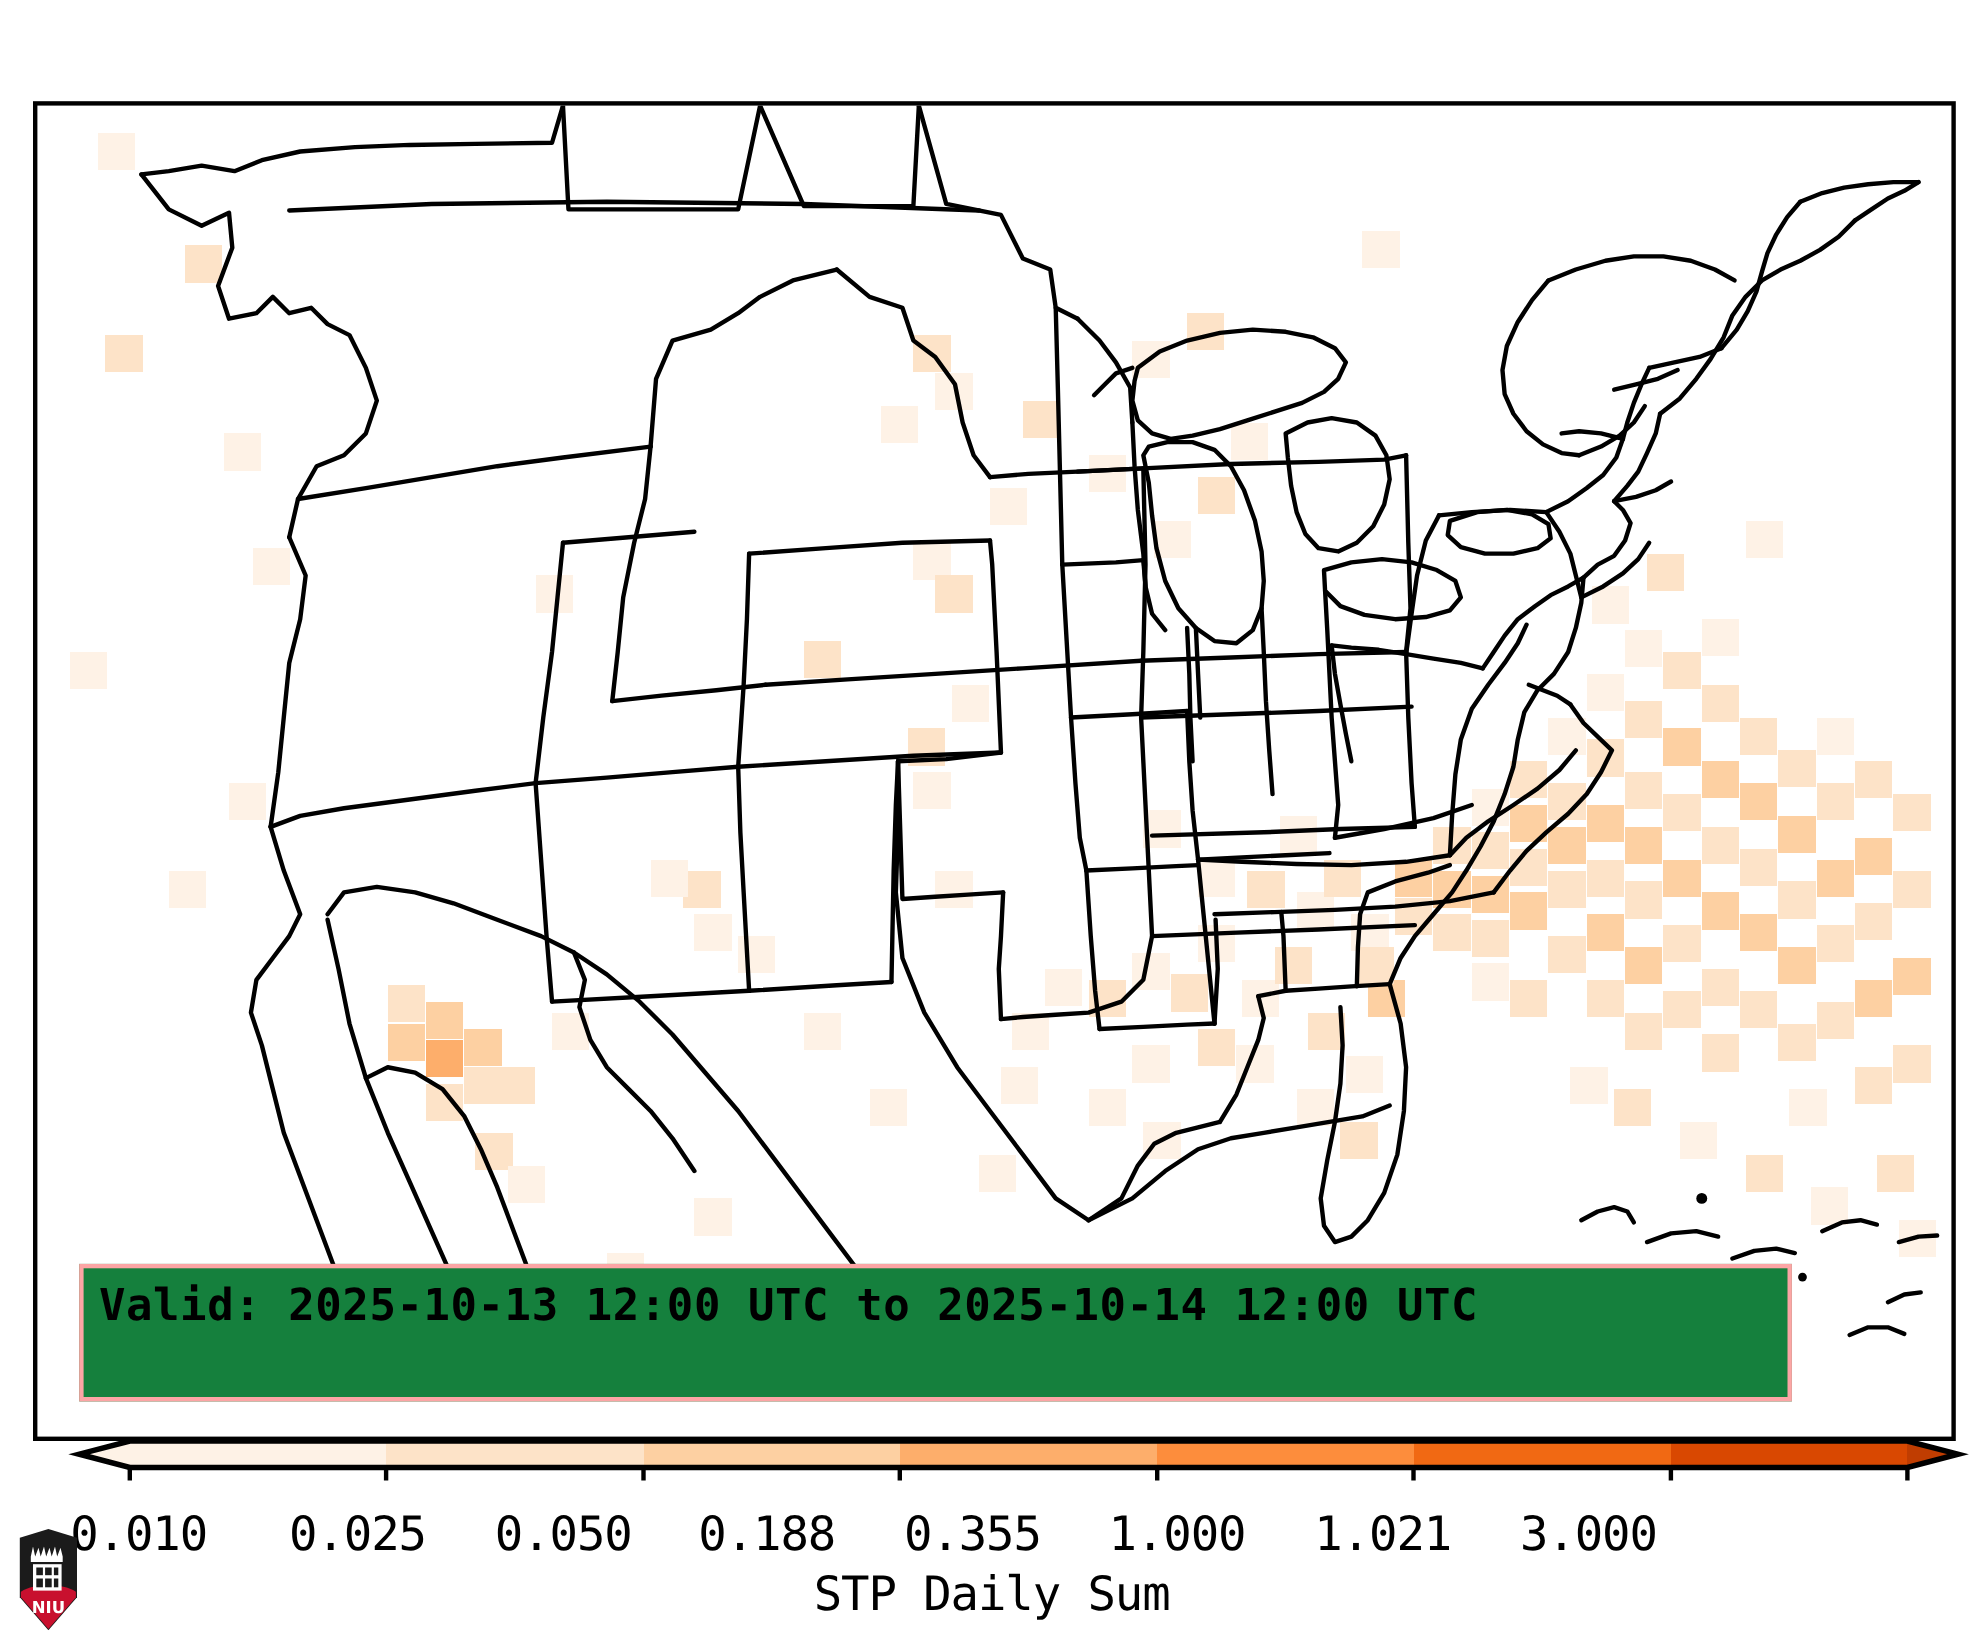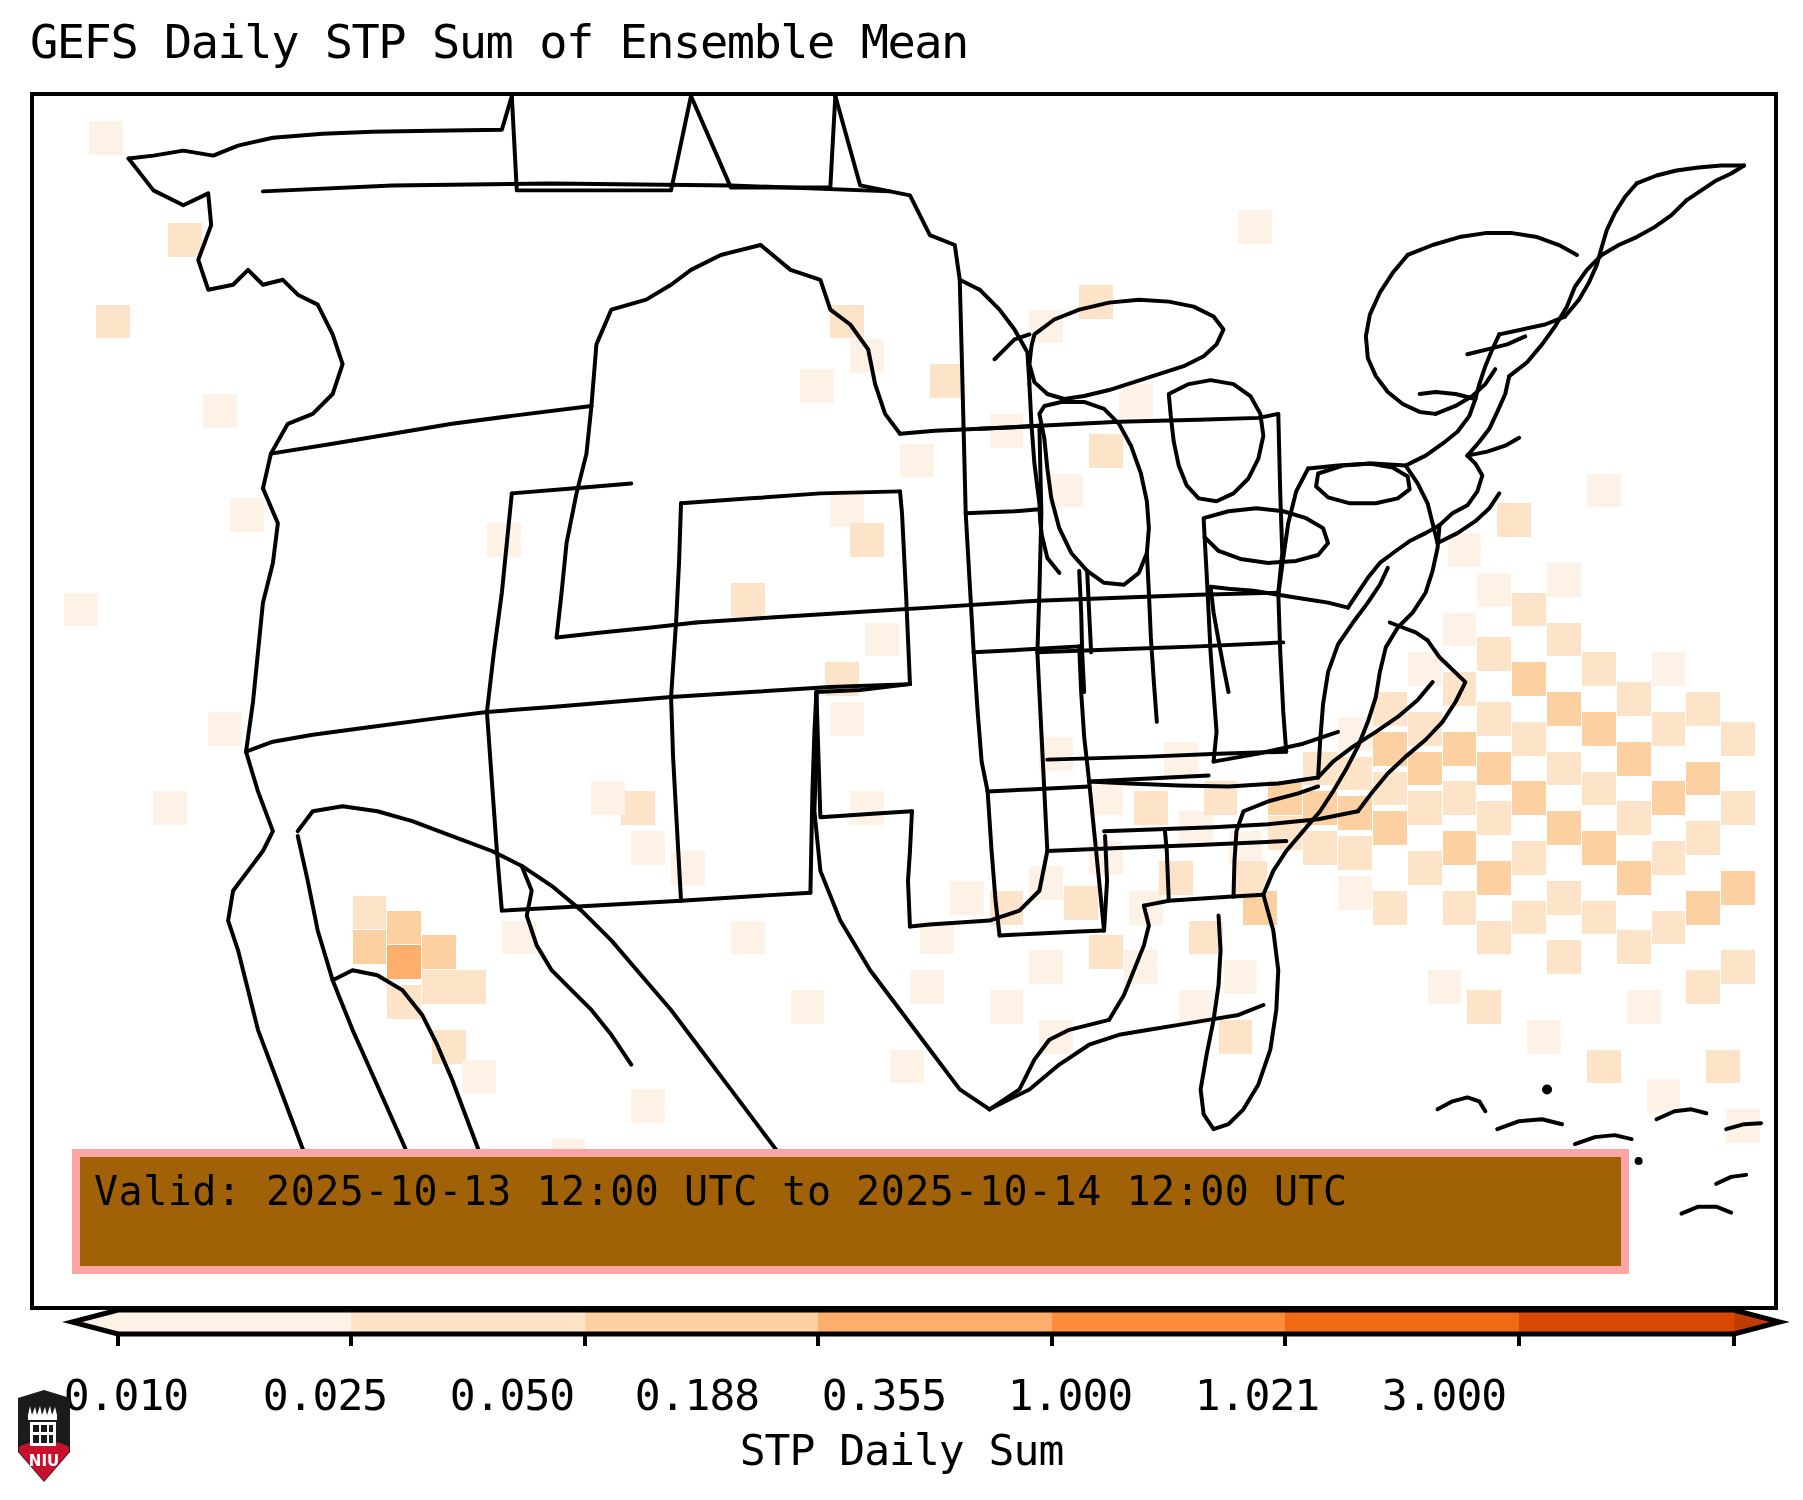--- a/index.html
+++ b/index.html
@@ -13,22 +13,23 @@
   }
 
   .map-frame{
     position:absolute;left:30px;top:92px;width:1748px;height:1218px;
     border:4px solid #000;box-sizing:border-box;background:#fff;overflow:hidden;
   }
   .map-svg{position:absolute;left:0;top:0;width:100%;height:100%;display:block;}
 
   .infobox{
     position:absolute;left:68px;top:1145px;width:1557px;height:125px;
-    border:8px solid #fca5a5;box-sizing:border-box;background:#a16207;
+    border:4px solid #fca5a5;box-sizing:border-box;background:#15803d;
     padding:6px 14px 0 14px;
+    font-weight:bold;
   }
   .infoline{
     font-family:"DejaVu Sans Mono",monospace;
     font-size:40px;line-height:57px;color:#000;white-space:pre;letter-spacing:0.5px;
   }
 
   .cbar-wrap{position:absolute;left:0;top:1300px;width:1803px;height:46px;}
   .cbar-svg{display:block;}
 
   .cbar-ticklabels{position:absolute;left:0;top:1370px;width:1794px;height:52px;}
@@ -44,21 +45,20 @@
     font-size:43px;color:#000;letter-spacing:-1px;
   }
 
   .niu-logo{position:absolute;left:14px;top:1390px;width:60px;height:92px;}
 </style>
 </head>
 <body>
 
 <div id="root">
 
-  <div class="title">GEFS Daily STP Sum of Ensemble Mean</div>
 
   <div class="map-frame">
     <svg class="map-svg" viewBox="0 0 1748 1218" preserveAspectRatio="none">
 
       <g shape-rendering="crispEdges">
 
         <rect x="55" y="25" width="34" height="34" fill="#FEF2E6"></rect>
         <rect x="62" y="210" width="34" height="34" fill="#FDE3C8"></rect>
         <rect x="30" y="500" width="34" height="34" fill="#FEF2E6"></rect>
         <rect x="135" y="128" width="34" height="34" fill="#FDE3C8"></rect>

